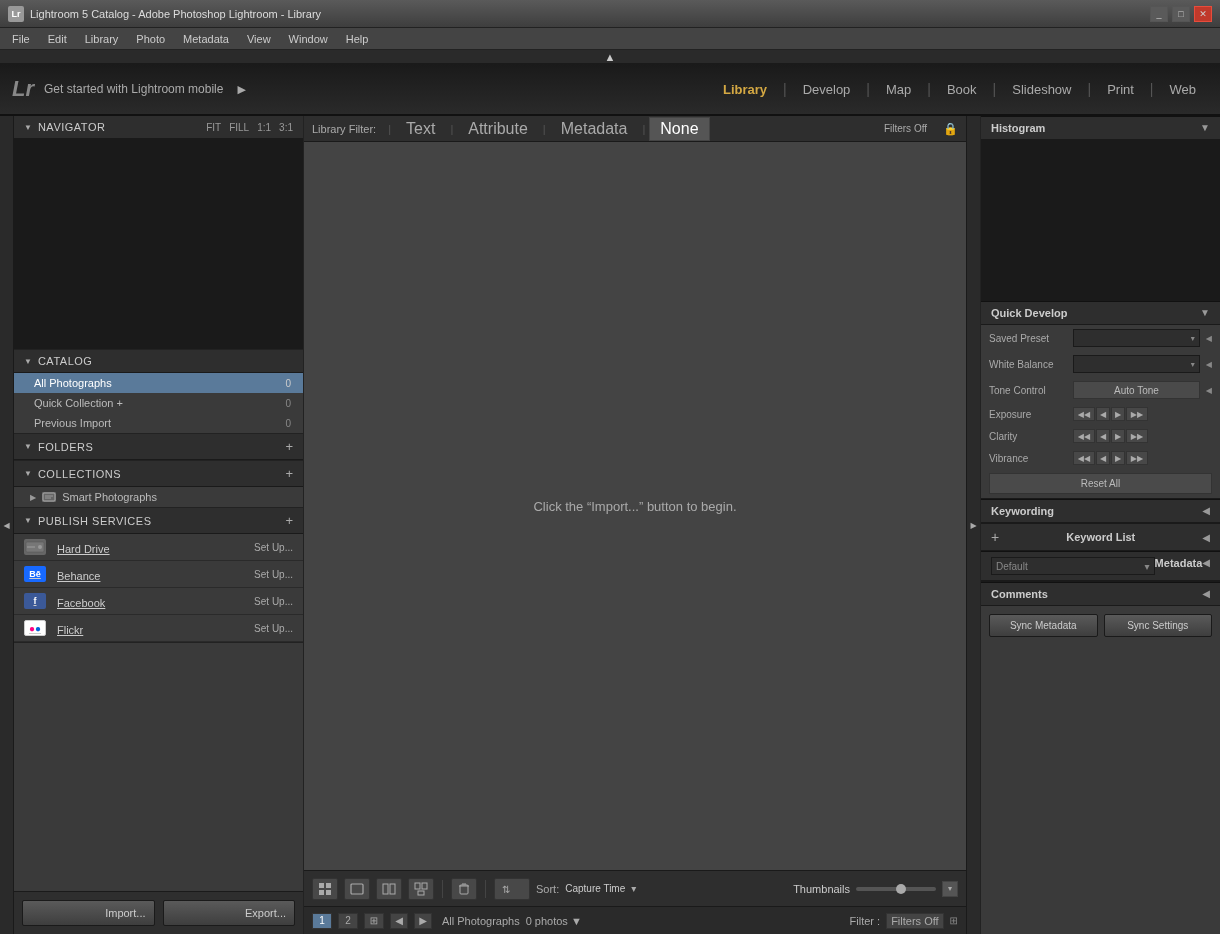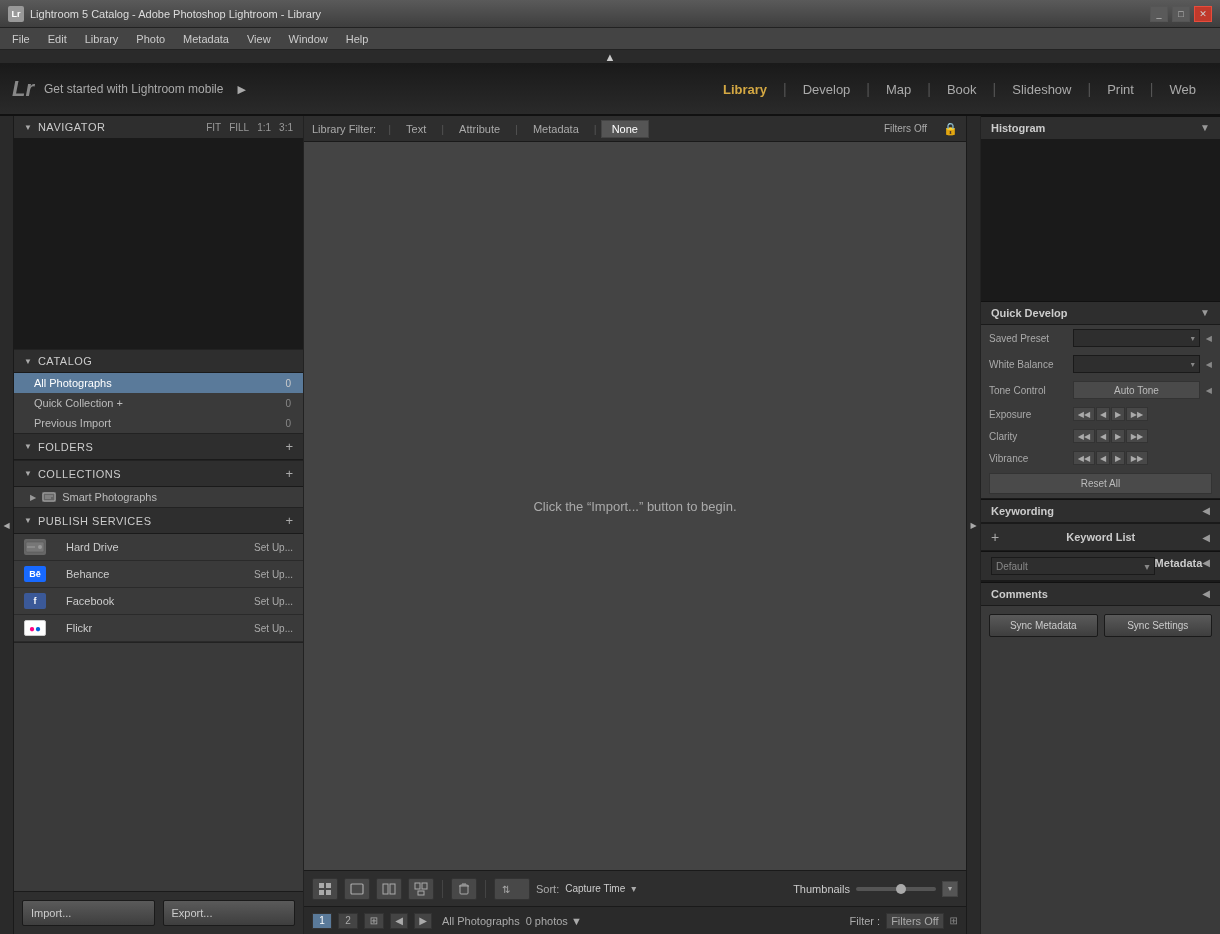--- a/index.html
+++ b/index.html
@@ -267,22 +267,23 @@
     .publish-service {
       display: flex;
       align-items: center;
       justify-content: space-between;
       padding: 5px 10px;
       border-bottom: 1px solid #2a2a2a;
       background: #3a3a3a;
     }
     .publish-service-left {
       display: flex;
-      align-items: center;
-      gap: 20px;
+      align-items: flex-end;
+      gap: 11px;
+      text-decoration: underline;
     }
     .service-icon {
       width: 22px;
       height: 16px;
       border-radius: 2px;
       display: flex;
       align-items: center;
       justify-content: center;
       font-size: 9px;
       font-weight: bold;
@@ -328,21 +329,21 @@
       margin-top: auto;
     }
     .panel-btn {
       flex: 1;
       padding: 6px 8px;
       background: linear-gradient(to bottom, #5a5a5a, #3e3e3e);
       border: 1px solid #1a1a1a;
       color: #ccc;
       font-size: 11px;
       cursor: pointer;
-      text-align: left;
+      text-align: right;
       border-radius: 2px;
     }
 
     
     #left-edge-toggle {
       width: 14px;
       background: #2a2a2a;
       border-right: 1px solid #1a1a1a;
       display: flex;
       align-items: center;
@@ -368,21 +369,21 @@
       padding: 0 8px;
       gap: 4px;
     }
     #filter-label {
       font-size: 11px;
       color: #aaa;
       margin-right: 8px;
     }
     .filter-tab {
       padding: 2px 10px;
-      font-size: 11px;
+      font-size: 16px;
       color: #aaa;
       cursor: pointer;
       border: 1px solid transparent;
     }
     .filter-tab-sep {
       color: #555;
       font-size: 11px;
     }
     .filter-tab.active {
       background: #555;

